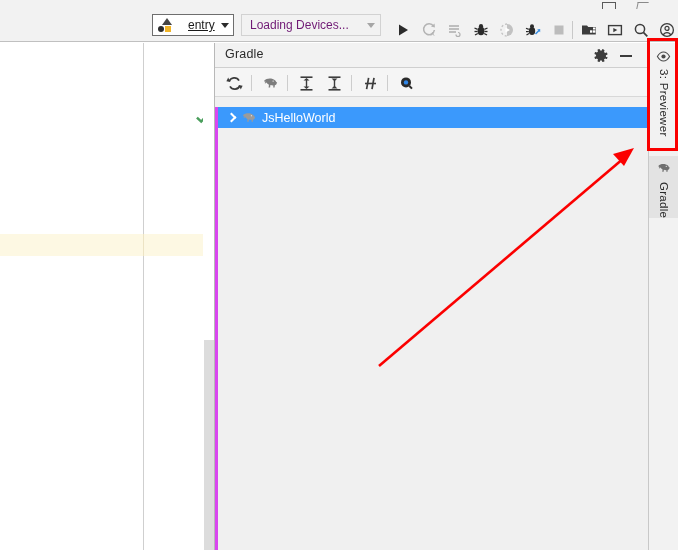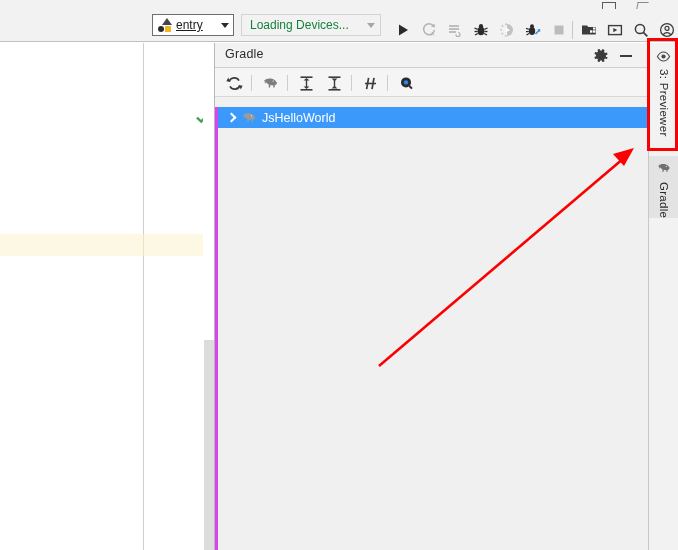--- a/index.html
+++ b/index.html
@@ -50,21 +50,21 @@
     position: absolute; left: 152px; top: 5px;
     height: 22px; width: 82px;
     background: #ffffff;
     border: 1px solid #6e6e6e;
     box-sizing: border-box;
     display: flex; align-items: center;
     padding: 0 4px 0 5px;
     cursor: default;
   }
   .runcfg .label {
-    font-size: 12px; color: #1a1a1a; margin-left: 4px;
+    font-size: 12px; color: #1a1a1a; margin-left: 16px;
     line-height: 20px; white-space: nowrap; text-decoration: underline;
   }
   .cfg-icon {
     position: relative; width: 14px; height: 14px; flex: 0 0 14px;
   }
   .cfg-icon .tri {
     position: absolute; left: 4px; top: 0;
     width: 0; height: 0;
     border-left: 5px solid transparent;
     border-right: 5px solid transparent;
@@ -94,21 +94,21 @@
     position: absolute; left: 241px; top: 5px;
     height: 22px; width: 140px;
     background: #f2f2f2;
     border: 1px solid #d2d2d2;
     box-sizing: border-box;
     display: flex; align-items: center;
     padding: 0 5px 0 8px;
     cursor: default;
   }
   .devices .label {
-    font-size: 12px; color: #15803d; white-space: nowrap;
+    font-size: 12px; color: #701a75; white-space: nowrap;
   }
 
   
   .tb {
     position: absolute; top: 9px; width: 26px; height: 24px;
     display: flex; align-items: center; justify-content: center;
     cursor: default;
   }
   .tb svg { display: block; }
 

